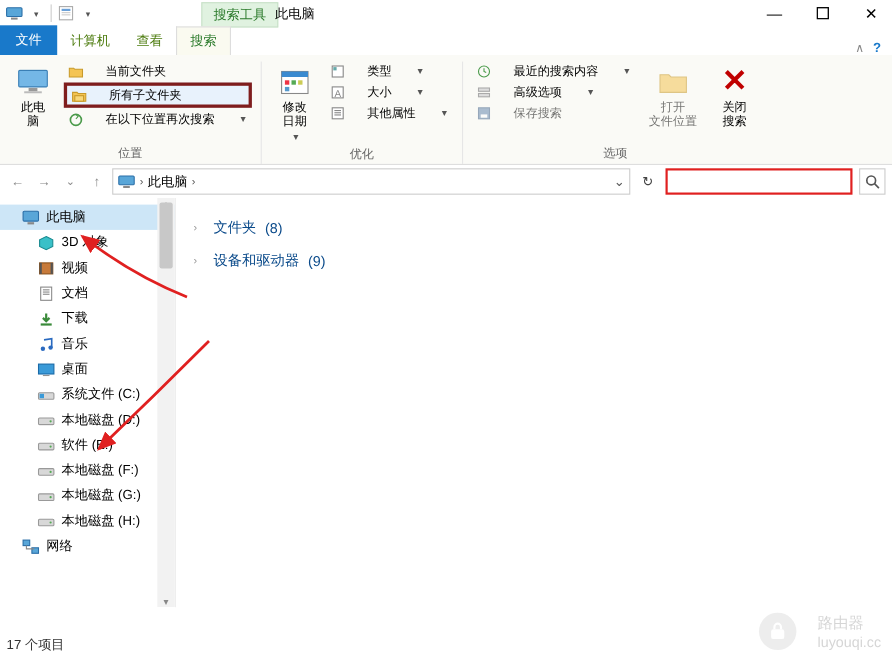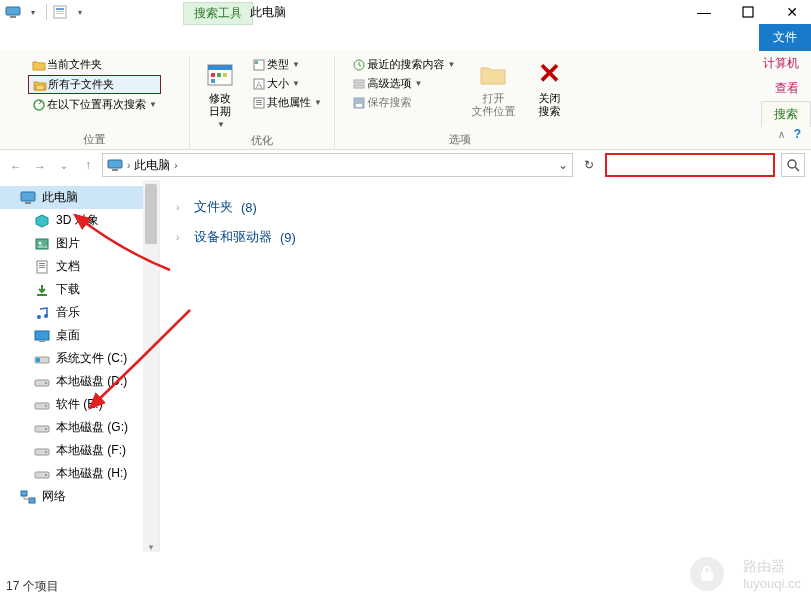--- a/index.html
+++ b/index.html
@@ -10,40 +10,40 @@
   .titlebar { height:24px; display:flex; align-items:center; padding:0 4px; }
   .qat { display:flex; align-items:center; gap:2px; }
   .qat .qicon { width:18px; height:18px; display:flex; align-items:center; justify-content:center; }
   .qat .sep { width:1px; height:16px; background:#ccc; margin:0 2px; }
   .tool-pill { background:#e0f2e0; color:#2a7a2a; padding:2px 10px; border:1px solid #c8e0c8; position:absolute; left:183px; top:2px; font-size:12px;}
   .title-text { position:absolute; left:250px; top:4px; font-size:12px; }
   .winbtns { position:absolute; right:6px; top:2px; display:flex; gap:18px; align-items:center; }
   .winbtn { width:26px; height:20px; display:flex; align-items:center; justify-content:center; font-size:14px; }
 
   
-  .tabs { height:26px; display:flex; align-items:flex-end;flex-direction:column; }
-  .tab { padding:4px 12px; font-size:12px; color:#be185d; position:relative; }
+  .tabs { height:26px; display:flex; align-items:flex-end; }
+  .tab { padding:4px 12px; font-size:12px; color:#4d7c0f; position:relative; }
   .tab.file { background:#1979ca; color:#fff; padding:5px 14px; }
   .tab.active { background:#fafaf0; border-top:1px solid #ddd; border-left:1px solid #ddd; border-right:1px solid #ddd; color:#2a7a2a; }
   .tabs-right { margin-left:auto; display:flex; align-items:center; gap:8px; padding-right:10px; color:#888; }
 
   
   .ribbon { height:100px; background:#fafaf6; border-bottom:1px solid #dedede; display:flex; padding-top:6px; }
   .rgroup { display:flex; flex-direction:column; align-items:center; padding:0 8px; border-right:1px solid #e6e6e6; }
   .rgroup:last-child { border-right:none; }
   .rgroup-body { flex:1; display:flex; align-items:flex-start; gap:6px; }
   .rgroup-label { font-size:11px; color:#666; padding:2px 0 2px;text-align:center; }
 
   .bigbtn { display:flex; flex-direction:column; align-items:center; gap:2px; padding:2px 6px; min-width:40px; }
   .bigbtn .ic { width:32px; height:32px; display:flex; align-items:center; justify-content:center; }
   .bigbtn .lbl { font-size:11px; text-align:center; line-height:13px; }
 
   .stackcol { display:flex; flex-direction:column; gap:2px; }
-  .stackitem { display:flex; align-items:center; gap:1px; padding:1px 4px; }
-  .stackitem.selected { border:1px solid #7f1d1d; background:#e8f2fc; }
+  .stackitem { display:flex; align-items:center; gap:20px; padding:1px 4px; }
+  .stackitem.selected { border:3px solid #7f1d1d; background:#e8f2fc; }
   .stackitem .sic { width:14px; height:14px; display:flex; align-items:center; justify-content:center; }
   .stackitem .stxt { font-size:11px; }
   .drop { font-size:8px; color:#555; margin-left:2px; }
 
   .close-x { font-size:28px; font-weight:bold; color:#c00000; line-height:1; }
 
   
   .navbar { height:30px; display:flex; align-items:center; gap:4px; padding:3px 6px; }
   .navarrow { width:20px; height:20px; display:flex; align-items:center; justify-content:center; color:#888; }
   .address { flex:1; border:1px solid #ccc; height:24px; display:flex; align-items:center; padding:0 4px; gap:4px; }
@@ -129,20 +129,31 @@
   <div class="tabs-right">
     <span style="font-size:11px">∧</span>
     <span style="color:#1979ca;font-weight:bold">?</span>
   </div>
 </div>
 
 <div class="ribbon">
 
   <div class="rgroup" style="min-width:190px">
     <div class="rgroup-body">
+      <div class="bigbtn">
+        <span class="ic">
+          <svg width="28" height="22" viewBox="0 0 28 22">
+              <rect x="1" y="1" width="26" height="15" rx="1" fill="#74b7e6" stroke="#3a7fb5"></rect>
+              <rect x="10" y="17" width="8" height="3" fill="#999"></rect>
+              <rect x="6" y="20" width="16" height="2" fill="#bbb"></rect>
+            </svg>
+        </span>
+        <span class="lbl" style="white-space:pre-line">此电
+脑</span>
+      </div>
       <div class="stackcol">
         <div class="stackitem">
           <span class="sic">
               <svg width="14" height="12">
                 <path d="M1 3h4l1 1h7v7H1z" fill="#f4c453" stroke="#c89a2a"></path>
               </svg>
             </span>
           <span class="stxt">当前文件夹</span>
         </div>
         <div class="stackitem selected">
@@ -321,26 +332,26 @@
         <span class="tic">
           <svg width="14" height="14">
             <path d="M7 1l6 3v6l-6 3-6-3V4z" fill="#3ac0c8" stroke="#1a8a90"></path>
           </svg>
         </span>
         <span class="tlbl">3D 对象</span>
       </div>
       <div class="tnode child">
         <span class="tic">
           <svg width="14" height="12">
-            <rect x="1" y="1" width="12" height="10" fill="#5ab08a" stroke="#2a7a5a"></rect>
-            <circle cx="5" cy="5" r="1.5" fill="#fff"></circle>
-            <path d="M2 10l4-4 3 3 2-2 2 3" fill="#fff6"></path>
-          </svg>
-        </span>
-        <span class="tlbl">图片</span>
+            <rect x="1" y="1" width="12" height="10" fill="#c77a3a" stroke="#8a501a"></rect>
+            <rect x="1" y="1" width="2" height="10" fill="#555"></rect>
+            <rect x="11" y="1" width="2" height="10" fill="#555"></rect>
+          </svg>
+        </span>
+        <span class="tlbl">视频</span>
       </div>
       <div class="tnode child">
         <span class="tic">
           <svg width="12" height="14">
             <rect x="1" y="1" width="10" height="12" fill="#fff" stroke="#888"></rect>
             <rect x="3" y="3" width="6" height="1" fill="#888"></rect>
             <rect x="3" y="5" width="6" height="1" fill="#888"></rect>
             <rect x="3" y="7" width="6" height="1" fill="#888"></rect>
           </svg>
         </span>
@@ -401,30 +412,30 @@
         </span>
         <span class="tlbl">软件 (E:)</span>
       </div>
       <div class="tnode child">
         <span class="tic">
           <svg width="16" height="10">
             <rect x="1" y="3" width="14" height="6" rx="1" fill="#d8d8d8" stroke="#999"></rect>
             <circle cx="12" cy="6" r="1" fill="#5a5"></circle>
           </svg>
         </span>
-        <span class="tlbl">本地磁盘 (G:)</span>
+        <span class="tlbl">本地磁盘 (F:)</span>
       </div>
       <div class="tnode child">
         <span class="tic">
           <svg width="16" height="10">
             <rect x="1" y="3" width="14" height="6" rx="1" fill="#d8d8d8" stroke="#999"></rect>
             <circle cx="12" cy="6" r="1" fill="#5a5"></circle>
           </svg>
         </span>
-        <span class="tlbl">本地磁盘 (F:)</span>
+        <span class="tlbl">本地磁盘 (G:)</span>
       </div>
       <div class="tnode child">
         <span class="tic">
           <svg width="16" height="10">
             <rect x="1" y="3" width="14" height="6" rx="1" fill="#d8d8d8" stroke="#999"></rect>
             <circle cx="12" cy="6" r="1" fill="#5a5"></circle>
           </svg>
         </span>
         <span class="tlbl">本地磁盘 (H:)</span>
       </div>

